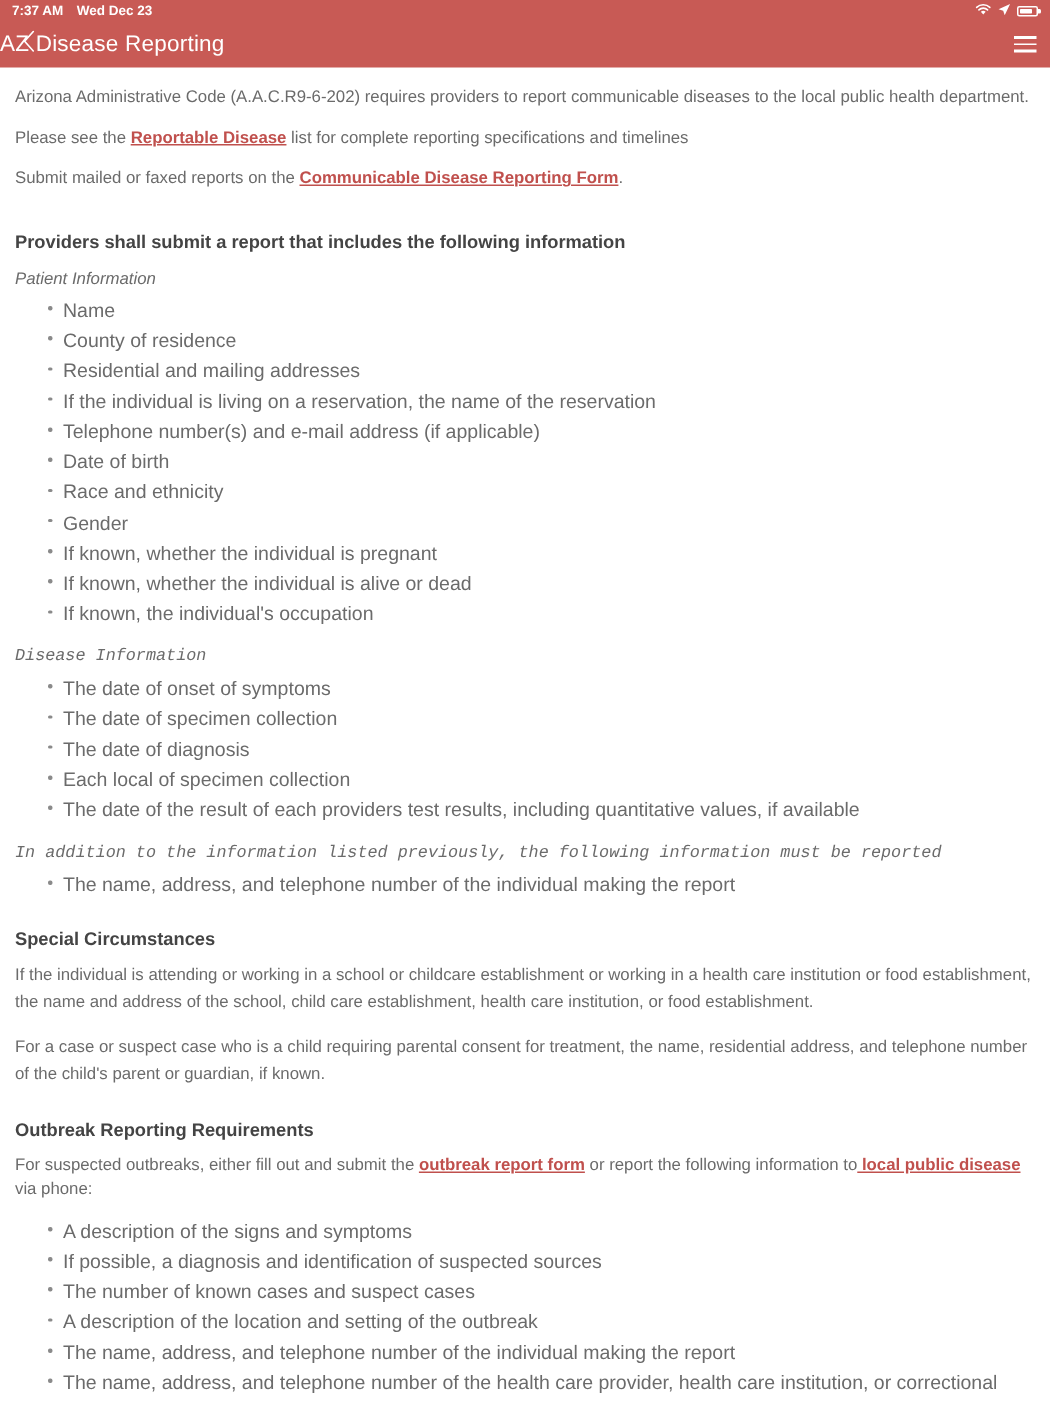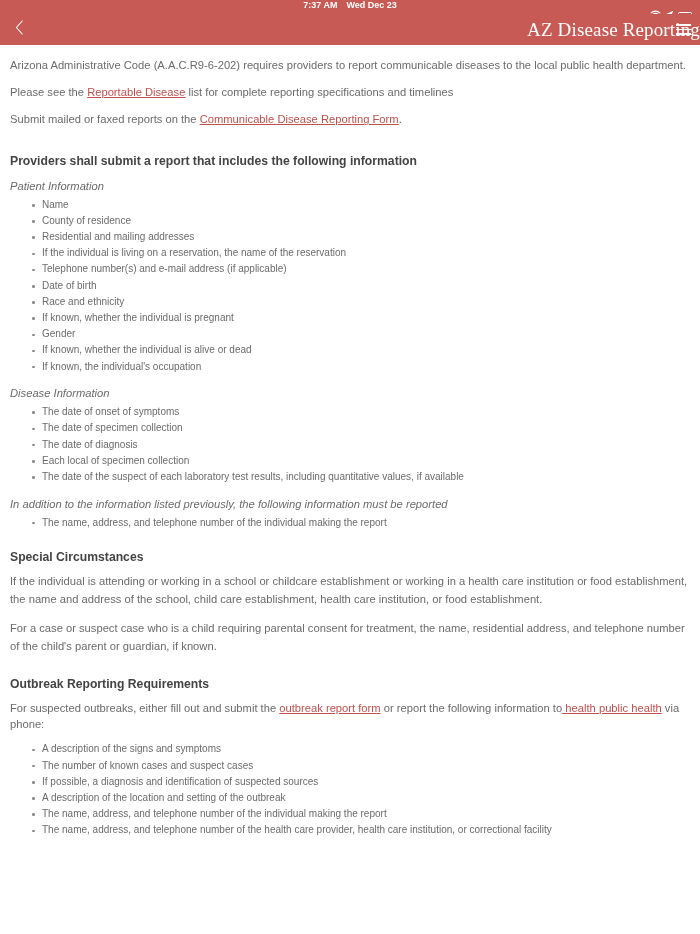--- a/index.html
+++ b/index.html
@@ -8,21 +8,21 @@
     background:#ffffff;
     font-family:"Liberation Sans", sans-serif;
     overflow:hidden;
   }
 
   
   .status-bar {
     height:14px; background:#c85a55;
     display:flex; align-items:center;
     padding:0 8px; color:#ffffff;
-    font-size:9px; font-weight:bold;flex-direction:column;
+    font-size:9px; font-weight:bold;
   }
   .status-left { display:flex; align-items:center; gap:9px; }
   .status-right { margin-left:auto; display:flex; align-items:center; gap:4px; }
   .battery {
     width:14px; height:7px; border:1px solid #fff; border-radius:1.5px;
     position:relative; display:inline-block;
   }
   .battery::after {
     content:""; position:absolute; right:-2.5px; top:1.6px;
     width:1.5px; height:3px; background:#fff; border-radius:0 1px 1px 0;
@@ -38,60 +38,59 @@
     display:flex; align-items:center;
     position:relative; color:#ffffff;
   }
   .back-btn {
     width:38px; height:31px;
     display:flex; align-items:center; justify-content:center;
     cursor:pointer;
   }
   .app-title {
     position:absolute; left:0; right:0;
-    text-align:right; font-size:19px; letter-spacing:.15px;
+    text-align:left; font-size:15px; letter-spacing:.15px;
     pointer-events:none;
-    font-family:Liberation Serif, serif;
   }
   .menu-btn {
     margin-left:auto; width:34px; height:31px;
     display:flex; flex-direction:column; align-items:center;
     justify-content:center; gap:3px; cursor:pointer;
   }
   .menu-btn span { display:block; width:15px; height:1.5px; background:#fff; }
 
   
   .content { padding:12px 10px 0 10px; }
 
   p.para {
     font-size:11.2px; color:#6b6b6b; line-height:1.45;
     margin-bottom:11px;
   }
   p.para.tight { margin-bottom:10px; }
 
   a.link {
-    color:#c0504d; font-weight:normal;
+    color:#c0504d; font-weight:bold;
     text-decoration:underline; cursor:pointer;margin-top:20px;
   }
 
   h2.section-head {
     font-size:12.2px; font-weight:bold; color:#444444;
     margin-top:21px; margin-bottom:9px;
   }
   h2.section-head.first { margin-top:26px; }
 
   h3.sub-head {
     font-size:11.2px; font-style:italic; color:#6b6b6b;
     font-weight:normal; margin-bottom:6px; margin-top:12px;
   }
-  h3.sub-head.spaced { margin-top:14px; }
+  h3.sub-head.spaced { margin-top:14px;font-family:Liberation Mono, monospace; }
 
   ul.bullets { list-style:none; margin:0 0 0 0; padding:0; }
   ul.bullets li {
-    font-size:10px; color:#6b6b6b;
+    font-size:13px; color:#6b6b6b;
     line-height:1.36; padding-left:32px;
     position:relative; margin-bottom:2.6px;
   }
   ul.bullets li::before {
     content:""; position:absolute;
     left:22px; top:6.3px;
     width:2.6px; height:2.6px; border-radius:50%;
     background:#8a8a8a;
   }
 
@@ -155,49 +154,49 @@
 
   <h3 class="sub-head">Patient Information</h3>
   <ul class="bullets">
     <li>Name</li>
     <li>County of residence</li>
     <li>Residential and mailing addresses</li>
     <li>If the individual is living on a reservation, the name of the reservation</li>
     <li>Telephone number(s) and e-mail address (if applicable)</li>
     <li>Date of birth</li>
     <li>Race and ethnicity</li>
+    <li>Gender</li>
     <li>If known, whether the individual is pregnant</li>
-    <li>Gender</li>
     <li>If known, whether the individual is alive or dead</li>
     <li>If known, the individual's occupation</li>
   </ul>
 
   <h3 class="sub-head spaced">Disease Information</h3>
   <ul class="bullets">
     <li>The date of onset of symptoms</li>
     <li>The date of specimen collection</li>
     <li>The date of diagnosis</li>
     <li>Each local of specimen collection</li>
-    <li>The date of the suspect of each laboratory test results, including quantitative values, if available</li>
+    <li>The date of the result of each providers test results, including quantitative values, if available</li>
   </ul>
 
   <h3 class="sub-head spaced">In addition to the information listed previously, the following information must be reported</h3>
   <ul class="bullets">
     <li>The name, address, and telephone number of the individual making the report</li>
   </ul>
 
   <h2 class="section-head">Special Circumstances</h2>
   <p class="body-text">If the individual is attending or working in a school or childcare establishment or working in a health care institution or food establishment, the name and address of the school, child care establishment, health care institution, or food establishment.</p>
   <p class="body-text">For a case or suspect case who is a child requiring parental consent for treatment, the name, residential address, and telephone number of the child's parent or guardian, if known.</p>
 
   <h2 class="section-head">Outbreak Reporting Requirements</h2>
-  <p class="para tight"><span>For suspected outbreaks, either fill out and submit the </span><a class="link">outbreak report form</a><span> or report the following information to</span><a class="link"> health public health</a><span> via phone:</span></p>
+  <p class="para tight"><span>For suspected outbreaks, either fill out and submit the </span><a class="link">outbreak report form</a><span> or report the following information to</span><a class="link"> local public disease</a><span> via phone:</span></p>
 
   <ul class="bullets">
     <li>A description of the signs and symptoms</li>
+    <li>If possible, a diagnosis and identification of suspected sources</li>
     <li>The number of known cases and suspect cases</li>
-    <li>If possible, a diagnosis and identification of suspected sources</li>
     <li>A description of the location and setting of the outbreak</li>
     <li>The name, address, and telephone number of the individual making the report</li>
     <li>The name, address, and telephone number of the health care provider, health care institution, or correctional facility</li>
   </ul>
 
 </div>
 
 </body></html>

